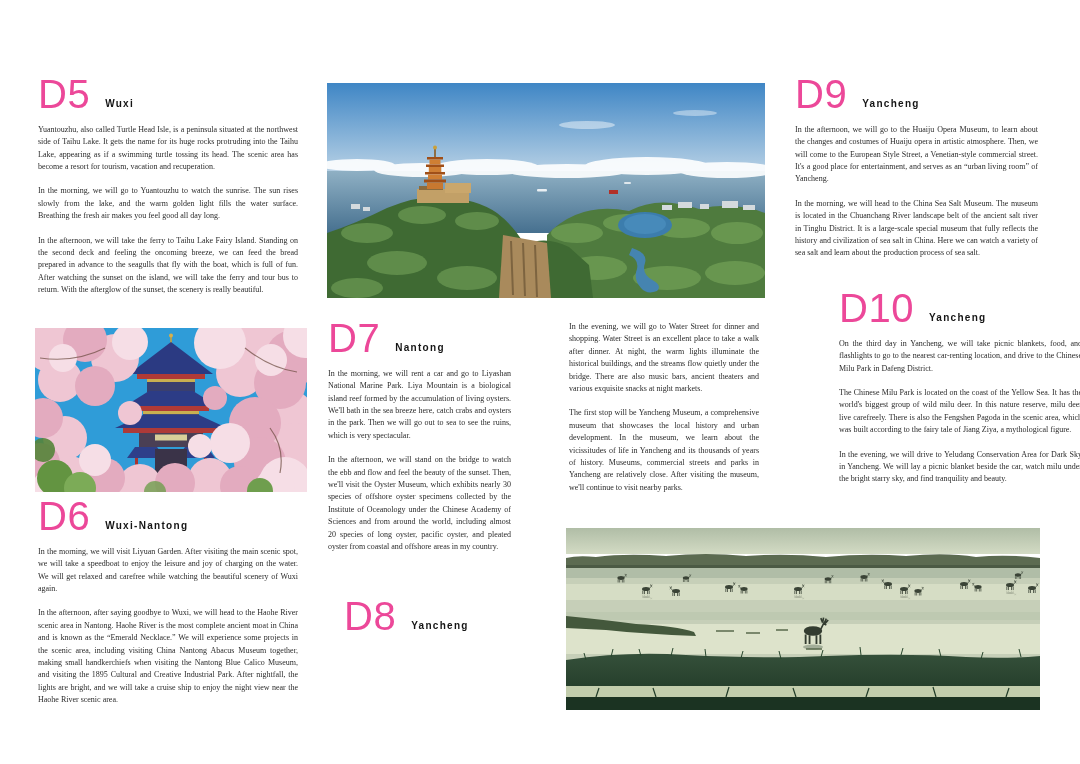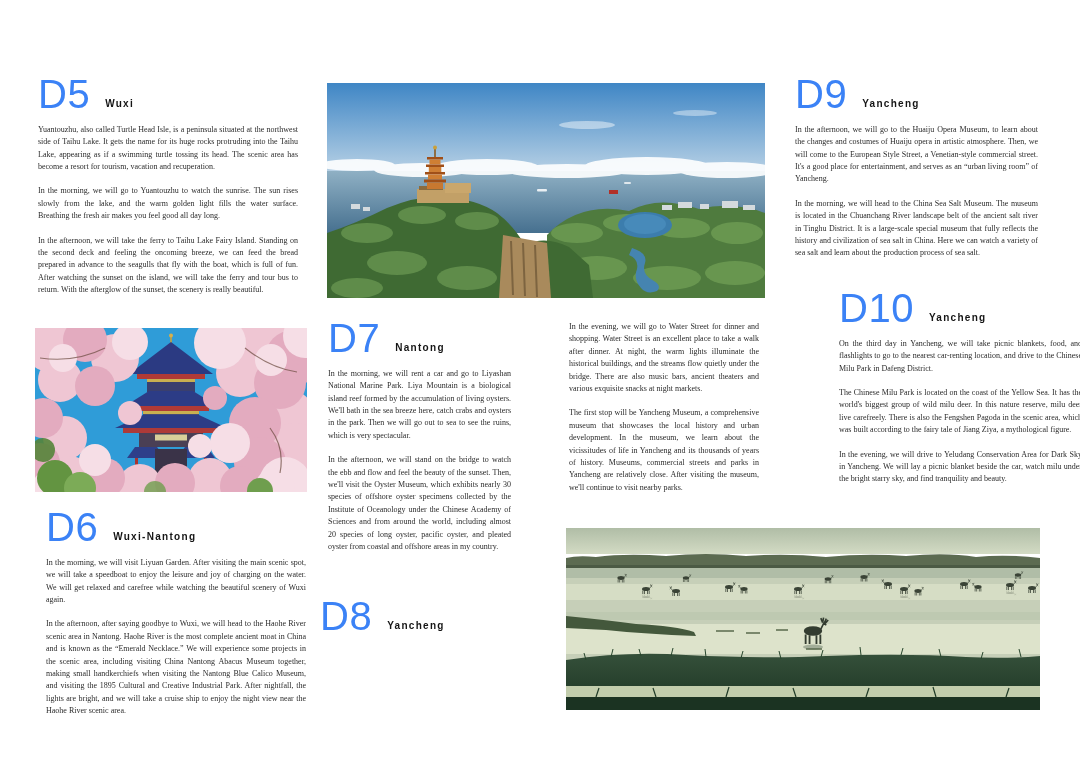--- a/index.html
+++ b/index.html
@@ -1,32 +1,32 @@
 <!DOCTYPE html>
 <html><head>
 <meta charset="utf-8">
 <style>
   html,body{margin:0;padding:0;background:#ffffff;}
   .page{position:relative;width:1080px;height:764px;background:#ffffff;overflow:hidden;
         font-family:"Liberation Serif", serif;color:#2b2b2b;}
   .sec{position:absolute;}
   .day-head{display:flex;align-items:flex-end;margin:0 0 13px 0;}
   .day-num{font-family:"Liberation Sans", sans-serif;font-weight:400;font-size:40px;
-           line-height:0.82;color:#3b82f6;letter-spacing:0.5px;}
+           line-height:0.82;color:#ec4899;letter-spacing:0.5px;}
   .day-city{font-family:"Liberation Sans", sans-serif;font-weight:700;font-size:10px;
             letter-spacing:1.3px;color:#151515;margin-left:15px;padding-bottom:2px;}
   .body-p{font-size:8px;line-height:12.4px;text-align:justify;margin:0 0 12px 0;color:#2b2b2b;}
   .body-p:last-child{margin-bottom:0;}
   figure{position:absolute;margin:0;padding:0;line-height:0;}
   figure svg{display:block;}
   
   .sec-d5   {left:38px;  top:78px;  width:260px;}
-  .sec-d6   {left:38px;  top:511px; width:260px;margin-left:8px;}
+  .sec-d6   {left:38px;  top:500px; width:260px;}
   .sec-d7   {left:328px; top:322px; width:183px;}
-  .sec-d8   {left:320px; top:600px; width:183px;}
+  .sec-d8   {left:344px; top:600px; width:183px;}
   .sec-d8c  {left:569px; top:321px; width:190px;}
   .sec-d9   {left:795px; top:78px;  width:243px;}
   .sec-d10  {left:795px; top:292px; width:243px;margin-left:44px;}
   .fig-liyuan {left:35px;  top:328px;}
   .fig-yuantou{left:327px; top:83px;}
   .fig-milu   {left:566px; top:528px;}
 </style>
 </head>
 <body>
 

